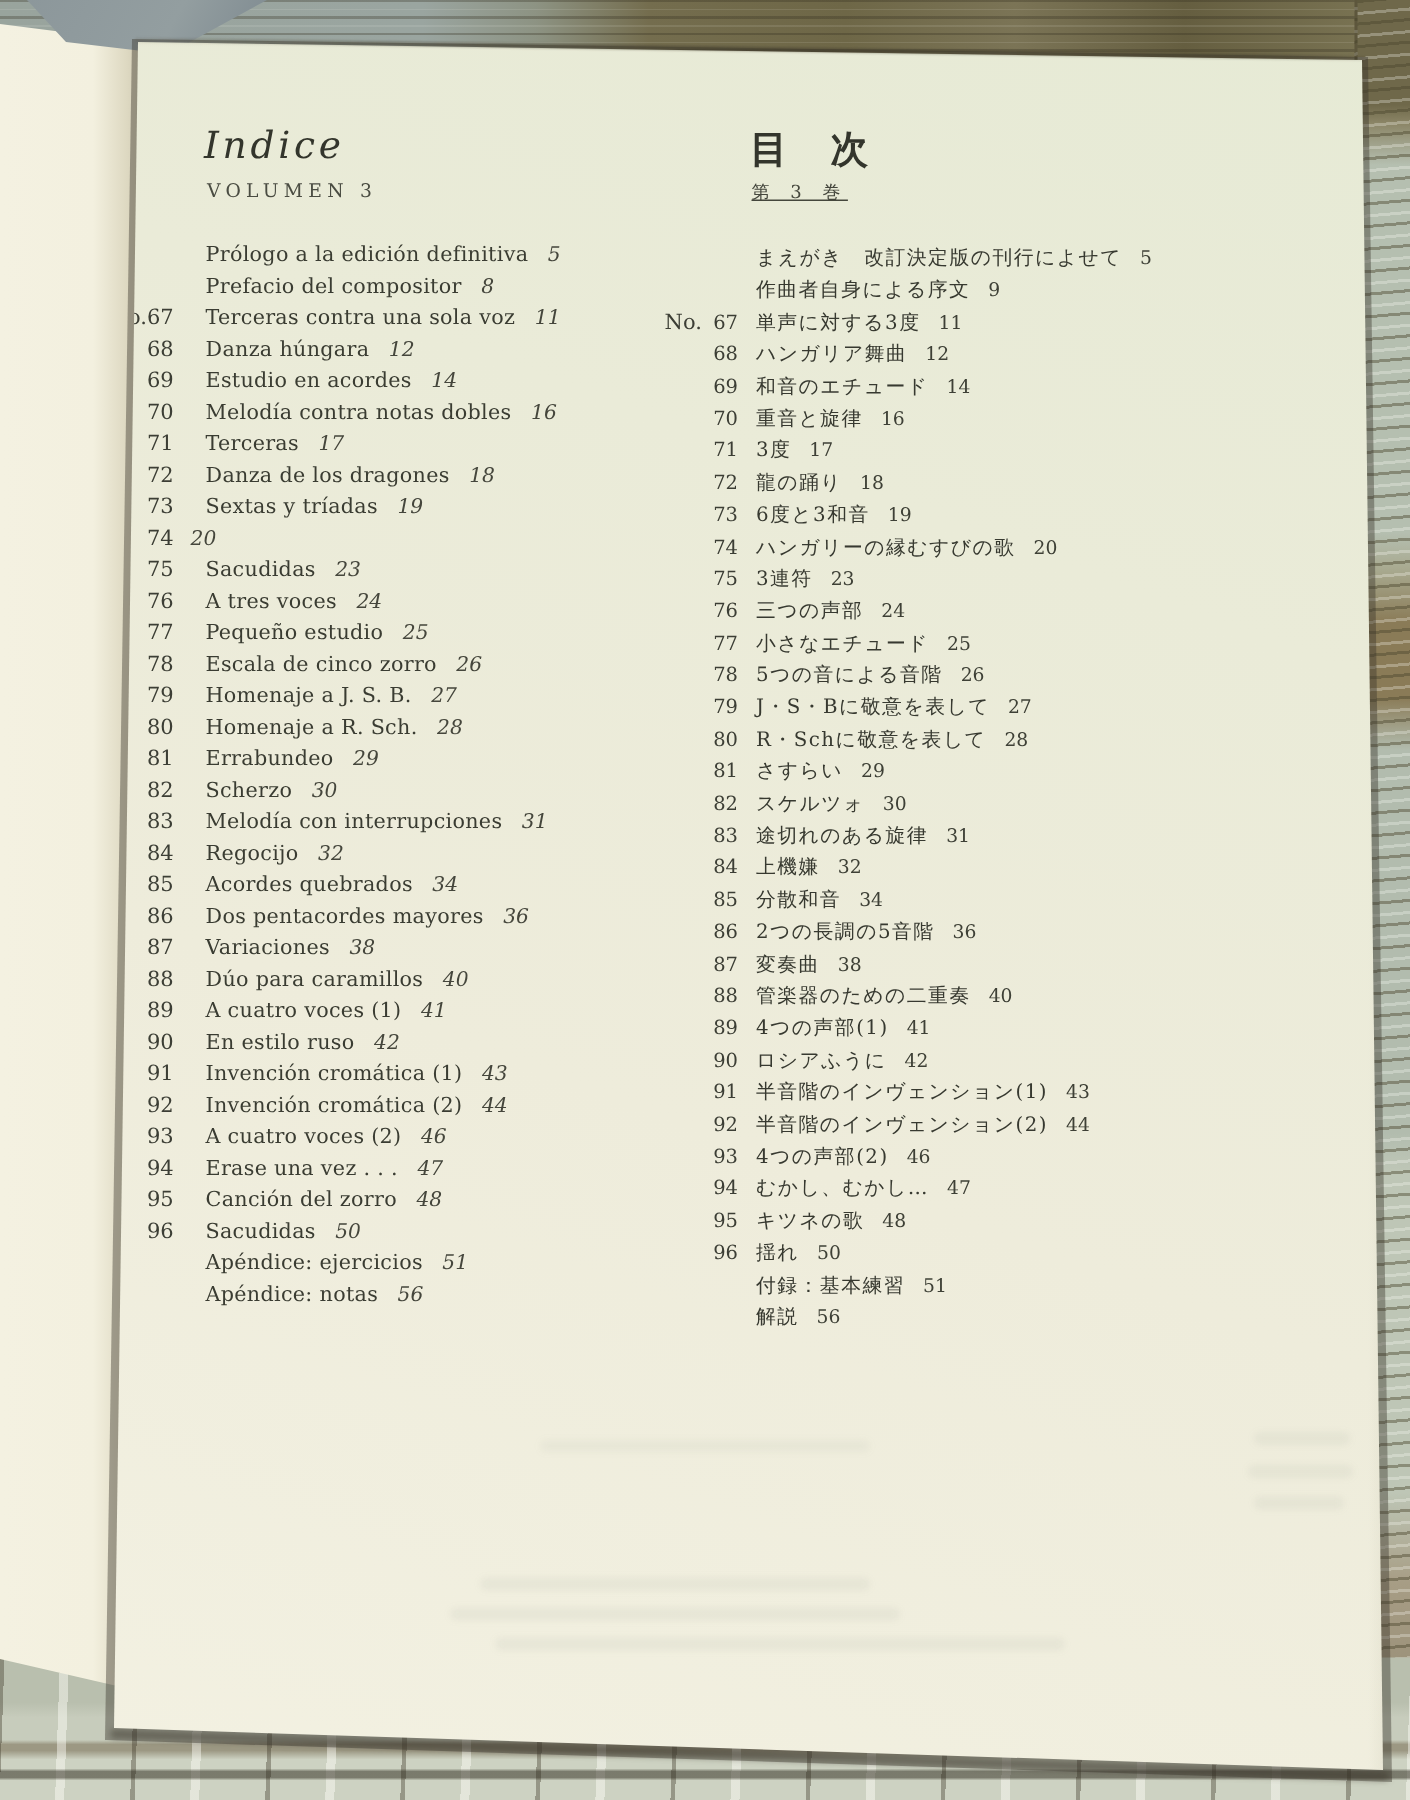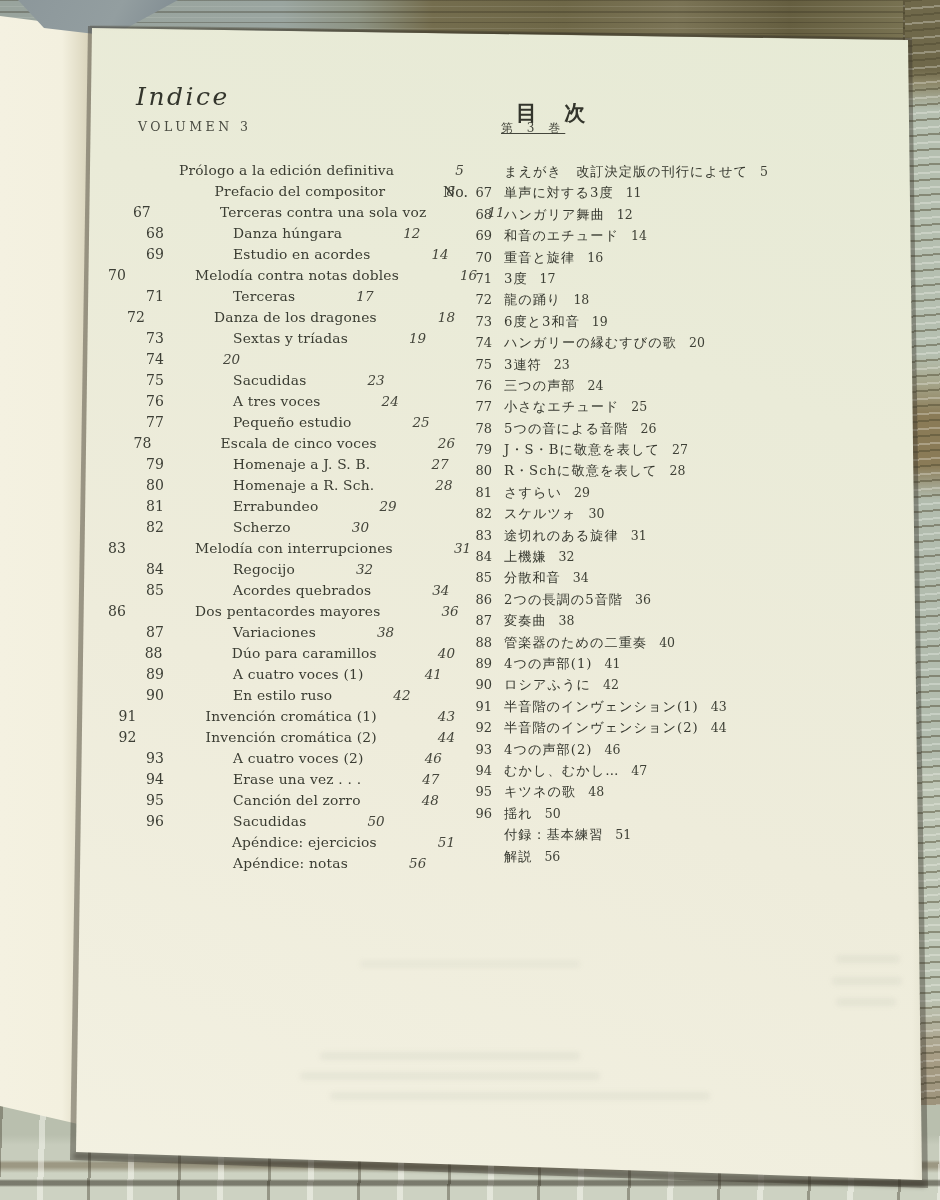--- a/index.html
+++ b/index.html
@@ -80,32 +80,32 @@
   .col-right{left:440px;width:430px;height:1000px;}
   .title-es{
     position:absolute;left:76px;top:82px;margin:0;
     font-size:25px;font-style:italic;font-weight:500;letter-spacing:2.5px;color:#33352c;
   }
   .subtitle-es{
     position:absolute;left:78px;top:119px;
     font-size:12.5px;letter-spacing:3.5px;color:#4a4c42;
   }
   .title-jp{
-    position:absolute;left:60px;top:83px;margin:16px;
-    font-size:21px;font-weight:600;letter-spacing:10px;color:#33352c;
+    position:absolute;left:60px;top:83px;margin:0;
+    font-size:25px;font-weight:600;letter-spacing:10px;color:#33352c;
   }
   .subtitle-jp{
     position:absolute;left:61px;top:120px;
     font-size:12px;letter-spacing:5px;color:#44463c;text-decoration:underline;
   }
   .rows{position:absolute;left:0;width:100%;}
   .col-left .rows{top:160px;}
   .col-right .rows{top:161px;}
   .row{display:flex;align-items:baseline;white-space:nowrap;}
-  .col-left .row{height:21px;line-height:21px;gap:48px;}
+  .col-left .row{height:21px;line-height:21px;}
   .col-right .row{height:21.4px;line-height:21.4px;}
   .prefix{font-size:14px;color:#3c3e35;}
   .col-left .prefix{width:38px;text-align:right;}
   .col-right .prefix{width:30px;text-align:left;padding-left:3px;box-sizing:border-box;}
   .num{font-size:14px;color:#3c3e35;text-align:right;}
   .col-left .num{width:16px;}
   .col-right .num{width:22px;font-size:13px;}
   .rtitle{color:#3a3c32;}
   .col-left .rtitle{margin-left:23px;font-size:13.8px;letter-spacing:.2px;}
   .col-right .rtitle{margin-left:12px;font-size:13.2px;letter-spacing:1px;color:#373930;}
@@ -224,21 +224,21 @@
           <div class="row">
             <span class="prefix"></span>
             <span class="num">77</span>
             <span class="rtitle">Pequeño estudio</span>
             <span class="pg">25</span>
           </div>
 
           <div class="row">
             <span class="prefix"></span>
             <span class="num">78</span>
-            <span class="rtitle">Escala de cinco voces</span>
+            <span class="rtitle">Escala de cinco zorro</span>
             <span class="pg">26</span>
           </div>
 
           <div class="row">
             <span class="prefix"></span>
             <span class="num">79</span>
             <span class="rtitle">Homenaje a J. S. B.</span>
             <span class="pg">27</span>
           </div>
 
@@ -382,20 +382,26 @@
       <div class="subtitle-jp">第 3 巻</div>
       <div class="rows">
 
           <div class="row">
             <span class="prefix"></span>
             <span class="num"></span>
             <span class="rtitle">まえがき　改訂決定版の刊行によせて</span>
             <span class="pg">5</span>
           </div>
 
+          <div class="row">
+            <span class="prefix"></span>
+            <span class="num"></span>
+            <span class="rtitle">作曲者自身による序文</span>
+            <span class="pg">9</span>
+          </div>
 
           <div class="row">
             <span class="prefix">No.</span>
             <span class="num">67</span>
             <span class="rtitle">単声に対する3度</span>
             <span class="pg">11</span>
           </div>
 
           <div class="row">
             <span class="prefix"></span>

